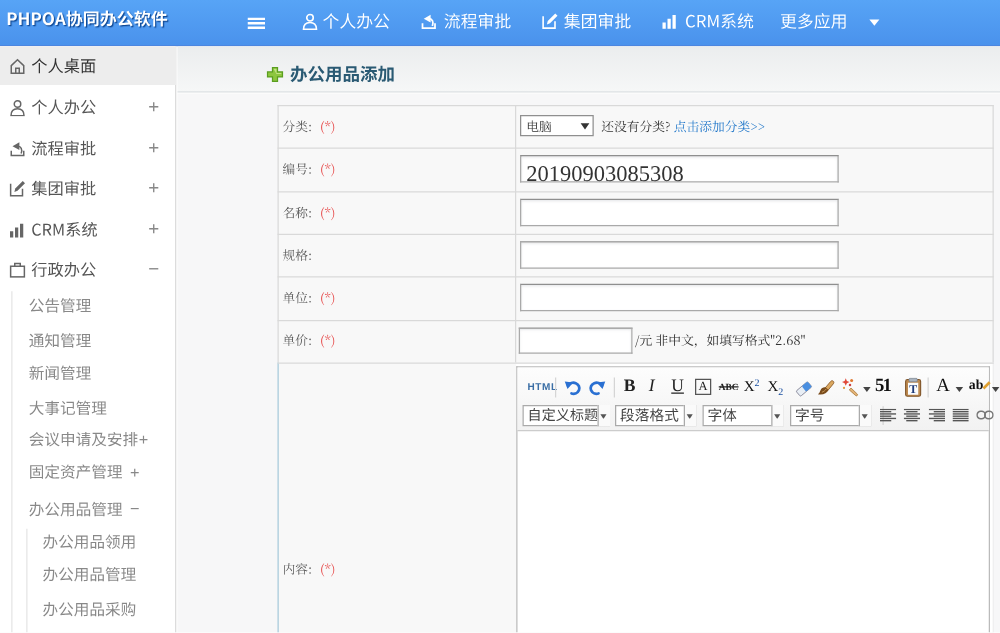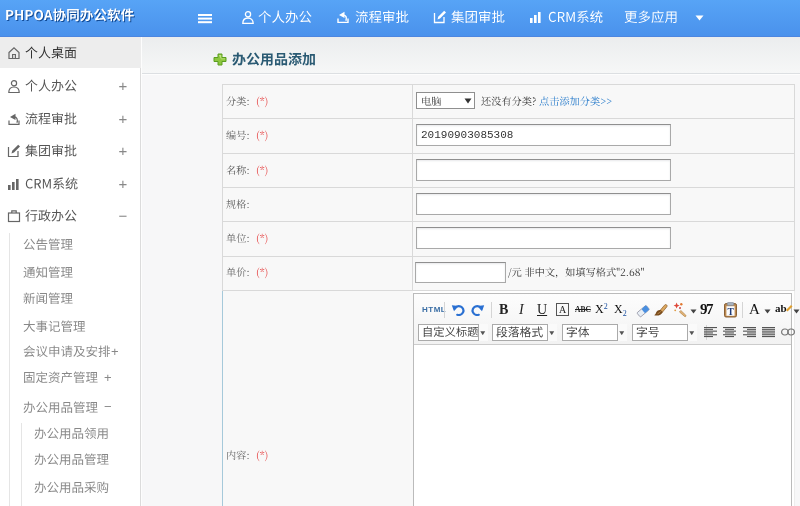--- a/index.html
+++ b/index.html
@@ -209,21 +209,21 @@
 <svg class="abs" style="left:464px;top:97.5px" width="8" height="6" viewBox="0 0 8 6">
       <path d="M0.5 0.5 L7.5 0.5 L4 5.5 Z" fill="#333"></path>
     </svg>
 <div style="position:absolute;left:481px;top:95.8px;line-height:0;"><svg width="55.4" height="12" viewBox="0 0 55.4 12">
         <path fill="#333" d="M7.2 3.7 7.1 3.8C7.8 4.4 8.8 5.3 9.1 6.1C9.9 6.6 10.3 4.8 7.2 3.7ZM1.1 0.6 0.9 0.7C1.4 1.2 2 2.1 2.2 2.8C2.9 3.3 3.4 1.8 1.1 0.6ZM8.8 0.7 8.3 1.3H3.2L3.3 1.6H6.6C5.8 3.2 4.5 4.9 2.8 6L2.9 6.2C4.1 5.6 5.1 4.8 5.9 3.9V8.2H6C6.3 8.2 6.5 8.1 6.5 8V3.6C6.8 3.6 6.9 3.5 6.9 3.4L6.4 3.3C6.8 2.7 7.1 2.2 7.4 1.6H9.4C9.6 1.6 9.6 1.5 9.7 1.4C9.3 1.1 8.8 0.7 8.8 0.7ZM1.9 7.7C1.4 8 0.8 8.6 0.3 8.9L0.9 9.7C1 9.6 1 9.6 0.9 9.5C1.3 9 1.9 8.3 2.1 7.9C2.2 7.8 2.3 7.8 2.5 7.9C3.4 9.1 4.4 9.5 6.3 9.5C7.4 9.5 8.4 9.5 9.3 9.5C9.3 9.2 9.5 9 9.8 8.9V8.8C8.6 8.9 7.7 8.9 6.5 8.9C4.7 8.9 3.5 8.7 2.6 7.7C2.6 7.6 2.5 7.6 2.5 7.6V4.3C2.8 4.2 2.9 4.1 3 4.1L2.1 3.3L1.7 3.9H0.4L0.4 4.2H1.9ZM11.3 6.9C11.2 6.9 10.9 6.9 10.9 6.9V7.1C11.1 7.1 11.2 7.2 11.4 7.3C11.6 7.4 11.7 8.2 11.5 9.3C11.6 9.6 11.7 9.8 11.9 9.8C12.2 9.8 12.4 9.5 12.4 9.1C12.5 8.2 12.2 7.8 12.2 7.3C12.2 7 12.2 6.7 12.3 6.4C12.5 5.8 13.5 3.2 14 1.8L13.8 1.7C11.8 6.3 11.8 6.3 11.6 6.7C11.5 6.9 11.4 6.9 11.3 6.9ZM10.7 2.8 10.6 2.9C11.1 3.2 11.6 3.8 11.8 4.2C12.5 4.6 12.9 3.1 10.7 2.8ZM11.4 0.6 11.3 0.6C11.8 0.9 12.4 1.6 12.6 2C13.4 2.4 13.8 0.9 11.4 0.6ZM14.8 0.8V1.8C14.8 2.8 14.6 3.9 13.4 4.8L13.5 4.9C15.3 4.1 15.5 2.8 15.5 1.8V1.2H17.5V3.5C17.5 3.9 17.6 4.1 18.2 4.1H18.7C19.7 4.1 20 3.9 20 3.7C20 3.5 19.9 3.5 19.7 3.4L19.7 3.4H19.6C19.5 3.4 19.4 3.4 19.4 3.4C19.3 3.4 19.3 3.4 19.2 3.4C19.1 3.4 19 3.4 18.8 3.4H18.3C18.1 3.4 18.1 3.4 18.1 3.3V1.3C18.3 1.3 18.4 1.3 18.5 1.2L17.8 0.6L17.4 0.9H15.6L14.8 0.6ZM16.1 7.9C15.3 8.6 14.1 9.2 12.8 9.6L12.9 9.8C14.4 9.4 15.6 8.9 16.5 8.2C17.3 8.9 18.3 9.4 19.5 9.8C19.6 9.4 19.9 9.2 20.2 9.2L20.2 9C19 8.8 17.9 8.4 17 7.8C17.8 7.1 18.4 6.3 18.9 5.3C19.1 5.3 19.2 5.3 19.3 5.2L18.6 4.5L18.1 4.9H13.7L13.8 5.2H14.7C15 6.3 15.5 7.2 16.1 7.9ZM16.6 7.5C15.8 6.9 15.3 6.2 14.9 5.2H18.1C17.8 6.1 17.2 6.9 16.6 7.5ZM24.7 0.4C24.6 0.9 24.4 1.5 24.1 2H20.9L21 2.3H24C23.2 3.8 22.2 5.2 20.8 6.2L20.9 6.3C21.8 5.8 22.6 5.1 23.2 4.4V9.8H23.3C23.7 9.8 23.9 9.6 23.9 9.5V7.3H27.9V8.7C27.9 8.9 27.8 8.9 27.6 8.9C27.4 8.9 26.3 8.8 26.3 8.8V9C26.8 9.1 27.1 9.1 27.2 9.3C27.4 9.4 27.4 9.6 27.4 9.8C28.4 9.7 28.5 9.3 28.5 8.8V4.2C28.8 4.2 28.9 4.1 29 4L28.1 3.3L27.8 3.8H24L23.8 3.7C24.2 3.3 24.5 2.8 24.7 2.3H29.9C30 2.3 30.1 2.3 30.2 2.2C29.8 1.8 29.2 1.4 29.2 1.4L28.7 2H24.9C25.1 1.6 25.2 1.3 25.4 0.9C25.6 0.9 25.7 0.9 25.8 0.7ZM23.9 5.7H27.9V7H23.9ZM23.9 5.4V4.1H27.9V5.4ZM35.2 0.8 34.2 0.4C33.7 2 32.5 3.9 30.9 5.1L31 5.2C32.9 4.2 34.2 2.4 34.8 1C35.1 1 35.2 0.9 35.2 0.8ZM37.5 0.6 36.8 0.4 36.7 0.4C37.2 2.7 38.2 4.2 39.9 5.1C40 4.9 40.2 4.7 40.5 4.6L40.5 4.5C38.9 3.9 37.7 2.5 37.2 1.1C37.3 0.9 37.4 0.7 37.5 0.6ZM35.4 4.5H32.4L32.5 4.8H34.7C34.6 6.3 34.2 8.1 31.4 9.6L31.6 9.8C34.7 8.4 35.2 6.5 35.4 4.8H37.8C37.7 6.9 37.5 8.5 37.2 8.8C37.1 8.9 37 8.9 36.8 8.9C36.5 8.9 35.7 8.8 35.2 8.8L35.2 9C35.6 9 36.1 9.1 36.3 9.3C36.5 9.4 36.5 9.6 36.5 9.8C37 9.8 37.4 9.6 37.7 9.4C38.1 8.9 38.4 7.3 38.5 4.9C38.7 4.9 38.8 4.8 38.9 4.8L38.1 4.1L37.7 4.5ZM42.8 0.8 42.7 0.9C43.2 1.3 43.8 1.9 44 2.5C44.7 2.9 45.1 1.4 42.8 0.8ZM49.5 2.1 49 2.7H47.1C47.7 2.3 48.4 1.7 48.8 1.3C49 1.3 49.1 1.3 49.2 1.2L48.3 0.7C47.9 1.3 47.3 2.1 46.8 2.7H46.2V0.8C46.5 0.8 46.5 0.7 46.6 0.5L45.5 0.4V2.7H41.4L41.5 3H44.9C44 4 42.7 5 41.3 5.6L41.4 5.8C43 5.2 44.5 4.4 45.5 3.3V5.3H45.7C45.9 5.3 46.2 5.2 46.2 5.1V3.4C47.3 4 48.7 4.8 49.3 5.4C50.2 5.7 50.2 4.1 46.2 3.2V3H50.1C50.3 3 50.4 3 50.4 2.9C50.1 2.5 49.5 2.1 49.5 2.1ZM49.7 5.9 49.2 6.6H46C46 6.3 46 6.1 46.1 5.9C46.3 5.9 46.4 5.8 46.4 5.6L45.4 5.5C45.4 5.9 45.3 6.2 45.3 6.6H41.2L41.3 6.9H45.2C44.9 8 44 8.9 41.2 9.5L41.3 9.8C44.7 9.1 45.6 8.2 45.9 6.9H46C46.7 8.5 48.1 9.3 50.1 9.8C50.2 9.5 50.4 9.2 50.6 9.2L50.7 9.1C48.6 8.8 47.1 8.2 46.3 6.9H50.3C50.4 6.9 50.5 6.8 50.6 6.7C50.2 6.4 49.7 5.9 49.7 5.9ZM52.6 9.1C53 9.1 53.2 8.8 53.2 8.5C53.2 8.2 53 7.9 52.6 7.9C52.3 7.9 52 8.2 52 8.5C52 8.8 52.3 9.1 52.6 9.1ZM54.8 3.7C54.8 2.3 53.4 1.6 52.3 1.3C52 1.4 51.8 1.6 51.8 1.8C51.8 2.1 52 2.3 52.5 2.4L54 2.6C54.3 2.8 54.4 3.1 54.4 3.5C54.4 4 54.2 4.2 53.6 4.6L53.1 4.8C52.5 5.1 52.3 5.3 52.3 5.6C52.3 5.8 52.3 6 52.4 6.4L52.5 6.8H52.8L52.8 6.1C52.8 5.7 52.9 5.6 53.4 5.4L53.8 5.2C54.5 4.9 54.8 4.4 54.8 3.7Z"></path>
       </svg></div>
 <div style="position:absolute;left:539.4064px;top:95.8px;line-height:0;"><svg width="73.0" height="12" viewBox="0 0 73.0 12">
         <path fill="#1a73c8" d="M1.9 7.3C1.9 8.2 1.3 8.8 0.7 9C0.5 9.1 0.4 9.4 0.5 9.6C0.6 9.8 1 9.8 1.3 9.6C1.8 9.4 2.4 8.6 2.1 7.3ZM3.7 7.4 3.5 7.4C3.7 8 3.9 8.8 3.8 9.5C4.4 10.1 5.2 8.7 3.7 7.4ZM5.5 7.3 5.4 7.4C5.8 7.9 6.3 8.8 6.4 9.5C7.1 10.1 7.7 8.5 5.5 7.3ZM7.5 7.3 7.4 7.4C8.1 7.9 8.9 8.9 9.1 9.7C9.9 10.2 10.4 8.4 7.5 7.3ZM2 3.7V7.1H2.1C2.4 7.1 2.6 6.9 2.6 6.9V6.5H7.6V7H7.7C7.9 7 8.2 6.9 8.2 6.8V4.2C8.4 4.1 8.6 4 8.7 4L7.8 3.3L7.5 3.7H5.3V2.3H9C9.2 2.3 9.3 2.2 9.3 2.1C9 1.8 8.4 1.3 8.4 1.3L7.9 2H5.3V0.8C5.6 0.8 5.7 0.7 5.7 0.5L4.6 0.4V3.7H2.7L2 3.4ZM2.6 6.2V4H7.6V6.2ZM19.1 4 18.6 4.7H15.7V2.5H19.1C19.2 2.5 19.3 2.5 19.4 2.4C19 2 18.4 1.6 18.4 1.6L17.9 2.2H15.7V0.8C16 0.8 16.1 0.7 16.1 0.6L15.1 0.4V2.2H11.5L11.6 2.5H15.1V4.7H10.7L10.8 5H15.1V8.9H12.5V6.1C12.8 6.1 12.9 6 12.9 5.8L11.9 5.7V8.8C11.7 8.9 11.6 9 11.5 9L12.3 9.5L12.6 9.2H18.3V9.8H18.4C18.7 9.8 19 9.6 19 9.5V6.1C19.2 6.1 19.3 6 19.3 5.9L18.3 5.7V8.9H15.7V5H19.8C19.9 5 20 4.9 20 4.8C19.7 4.5 19.1 4 19.1 4ZM21.6 0.5 21.5 0.6C21.9 0.9 22.5 1.4 22.6 1.9C23.4 2.3 23.8 0.8 21.6 0.5ZM20.9 2.8 20.8 2.9C21.2 3.2 21.7 3.7 21.8 4.1C22.5 4.5 23 3.1 20.9 2.8ZM21.4 6.9C21.2 6.9 20.9 6.9 20.9 6.9V7.1C21.1 7.1 21.3 7.1 21.4 7.2C21.6 7.4 21.7 8.2 21.5 9.2C21.6 9.5 21.7 9.7 21.9 9.7C22.2 9.7 22.4 9.5 22.4 9C22.5 8.2 22.2 7.7 22.2 7.3C22.2 7 22.2 6.7 22.3 6.4C22.4 5.9 23.2 3.6 23.6 2.4L23.4 2.3C21.8 6.3 21.8 6.3 21.6 6.6C21.5 6.8 21.5 6.9 21.4 6.9ZM24.6 6.2C24.5 7.1 24 7.7 23.4 7.9C22.9 8.7 25.1 9 24.8 6.2ZM27.1 6.3 27 6.3C27.2 6.9 27.5 7.7 27.5 8.4C28 9 28.8 7.6 27.1 6.3ZM28.3 6.1 28.2 6.2C28.8 6.7 29.4 7.7 29.5 8.5C30.2 9.1 30.8 7.3 28.3 6.1ZM25.8 4.9V8.7C25.8 8.9 25.7 8.9 25.5 8.9C25.3 8.9 24.3 8.9 24.3 8.9V9C24.7 9.1 25 9.2 25.1 9.3C25.3 9.4 25.3 9.6 25.3 9.8C26.3 9.7 26.4 9.3 26.4 8.8V5.3C26.6 5.2 26.7 5.2 26.8 5ZM23.8 1.2 23.8 1.5H25.9C25.8 2.1 25.7 2.7 25.4 3.2H23.5L23.6 3.5H25.3C24.8 4.6 23.9 5.6 22.6 6.3L22.6 6.4C24.3 5.8 25.4 4.8 26 3.5H27.2C27.7 4.7 28.7 5.7 29.8 6.3C29.9 5.9 30.1 5.7 30.3 5.7L30.3 5.6C29.3 5.2 28.1 4.4 27.4 3.5H29.9C30.1 3.5 30.2 3.5 30.2 3.3C29.9 3 29.3 2.6 29.3 2.6L28.8 3.2H26.1C26.4 2.7 26.5 2.1 26.7 1.5H29.3C29.4 1.5 29.5 1.4 29.6 1.3C29.2 1 28.7 0.6 28.7 0.6L28.2 1.2ZM36.6 2.2V9.5H36.8C37 9.5 37.3 9.4 37.3 9.3V8.5H39.2V9.4H39.3C39.5 9.4 39.8 9.2 39.8 9.1V2.6C40.1 2.6 40.2 2.5 40.3 2.4L39.4 1.7L39.1 2.2H37.3L36.6 1.8ZM39.2 8.2H37.3V2.5H39.2ZM32.8 0.5C32.8 1.2 32.8 1.9 32.8 2.6H31.1L31.2 2.9H32.8C32.7 5.3 32.4 7.7 30.9 9.6L31 9.8C32.9 7.8 33.4 5.3 33.5 2.9H34.9C34.9 6.2 34.7 8.2 34.3 8.6C34.2 8.7 34.1 8.7 33.9 8.7C33.7 8.7 33 8.6 32.6 8.6L32.6 8.8C33 8.9 33.4 9 33.5 9.1C33.7 9.2 33.7 9.4 33.7 9.6C34.2 9.6 34.6 9.4 34.9 9.1C35.3 8.6 35.5 6.5 35.6 3C35.8 3 35.9 2.9 36 2.9L35.2 2.2L34.8 2.6H33.5C33.5 2 33.5 1.4 33.5 0.9C33.8 0.8 33.8 0.7 33.9 0.6ZM45.4 0.8 44.4 0.4C43.9 2 42.7 3.9 41.1 5.1L41.2 5.2C43.1 4.2 44.4 2.4 45 1C45.3 1 45.4 0.9 45.4 0.8ZM47.7 0.6 47 0.4 46.9 0.4C47.4 2.7 48.4 4.2 50.1 5.1C50.2 4.9 50.4 4.7 50.7 4.6L50.7 4.5C49.1 3.9 47.9 2.5 47.4 1.1C47.5 0.9 47.6 0.7 47.7 0.6ZM45.6 4.5H42.6L42.7 4.8H44.9C44.8 6.3 44.4 8.1 41.6 9.6L41.8 9.8C44.9 8.4 45.4 6.5 45.6 4.8H48C47.9 6.9 47.7 8.5 47.4 8.8C47.3 8.9 47.2 8.9 47 8.9C46.7 8.9 45.9 8.8 45.4 8.8L45.4 9C45.8 9 46.3 9.1 46.5 9.3C46.7 9.4 46.7 9.6 46.7 9.8C47.2 9.8 47.6 9.6 47.9 9.4C48.3 8.9 48.6 7.3 48.7 4.9C48.9 4.9 49 4.8 49.1 4.8L48.3 4.1L47.9 4.5ZM53 0.8 52.9 0.9C53.4 1.3 54 1.9 54.2 2.5C54.9 2.9 55.3 1.4 53 0.8ZM59.7 2.1 59.2 2.7H57.3C57.9 2.3 58.6 1.7 59 1.3C59.2 1.3 59.3 1.3 59.4 1.2L58.5 0.7C58.1 1.3 57.5 2.1 57 2.7H56.4V0.8C56.7 0.8 56.7 0.7 56.8 0.5L55.7 0.4V2.7H51.6L51.7 3H55.1C54.2 4 52.9 5 51.5 5.6L51.6 5.8C53.2 5.2 54.7 4.4 55.7 3.3V5.3H55.9C56.1 5.3 56.4 5.2 56.4 5.1V3.4C57.5 4 58.9 4.8 59.5 5.4C60.4 5.7 60.4 4.1 56.4 3.2V3H60.3C60.5 3 60.6 3 60.6 2.9C60.3 2.5 59.7 2.1 59.7 2.1ZM59.9 5.9 59.4 6.6H56.2C56.2 6.3 56.2 6.1 56.3 5.9C56.5 5.9 56.6 5.8 56.6 5.6L55.6 5.5C55.6 5.9 55.5 6.2 55.5 6.6H51.4L51.5 6.9H55.4C55.1 8 54.2 8.9 51.4 9.5L51.5 9.8C54.9 9.1 55.8 8.2 56.1 6.9H56.2C56.9 8.5 58.3 9.3 60.3 9.8C60.4 9.5 60.6 9.2 60.8 9.2L60.9 9.1C58.8 8.8 57.3 8.2 56.5 6.9H60.5C60.6 6.9 60.7 6.8 60.8 6.7C60.4 6.4 59.9 5.9 59.9 5.9ZM66.5 5.1 62.1 2.6 61.9 3 66 5.3 61.9 7.6 62.1 8 66.5 5.5ZM72.4 5.1 68 2.6 67.8 3 71.9 5.3 67.8 7.6 68 8 72.4 5.5Z"></path>
       </svg></div>
 <div class="abs" style="left:416px;top:123.7px;width:255px;height:22px;background:#fff;border:1px solid #a9a9a9;border-top-color:#8f8f8f;box-shadow:inset 0 1px 2px rgba(120,130,140,0.18);"></div>
-<div class="abs" style="left:421px;top:129px;font-size:11px;color:#333;font-family:Liberation Mono, monospace">20190903085308</div>
+<div class="abs" style="left:421px;top:129px;font-size:18px;color:#333;font-family:Liberation Serif, serif">20190903085308</div>
 <div class="abs" style="left:416px;top:158.7px;width:255px;height:22px;background:#fff;border:1px solid #a9a9a9;border-top-color:#8f8f8f;box-shadow:inset 0 1px 2px rgba(120,130,140,0.18);"></div>
 <div class="abs" style="left:416px;top:192.7px;width:255px;height:22px;background:#fff;border:1px solid #a9a9a9;border-top-color:#8f8f8f;box-shadow:inset 0 1px 2px rgba(120,130,140,0.18);"></div>
 <div class="abs" style="left:416px;top:226.7px;width:255px;height:22px;background:#fff;border:1px solid #a9a9a9;border-top-color:#8f8f8f;box-shadow:inset 0 1px 2px rgba(120,130,140,0.18);"></div>
 <div class="abs" style="left:415px;top:261.5px;width:91px;height:21.5px;background:#fff;border:1px solid #a9a9a9;border-top-color:#8f8f8f;box-shadow:inset 0 1px 2px rgba(120,130,140,0.18);"></div>
 <div style="position:absolute;left:508px;top:267.3px;line-height:0;"><svg width="136.3" height="12" viewBox="0 0 136.3 12">
         <path fill="#333" d="M0.1 10.8H0.6L3.5 1.1H3.1ZM5.1 1.3 5.2 1.6H12.1C12.2 1.6 12.3 1.6 12.3 1.5C12 1.1 11.4 0.7 11.4 0.7L10.9 1.3ZM4.1 3.8 4.1 4.1H6.9C6.9 6.7 6.3 8.4 3.9 9.6L4 9.8C6.9 8.7 7.5 7 7.7 4.1H9.4V8.8C9.4 9.3 9.6 9.5 10.4 9.5H11.5C13.1 9.5 13.5 9.4 13.5 9C13.5 8.9 13.4 8.8 13.2 8.7L13.2 7H13C12.9 7.8 12.8 8.5 12.7 8.7C12.6 8.8 12.6 8.8 12.5 8.8C12.3 8.8 12 8.8 11.5 8.8H10.6C10.2 8.8 10.1 8.8 10.1 8.6V4.1H13.1C13.2 4.1 13.3 4.1 13.4 4C13 3.6 12.4 3.2 12.4 3.2L11.9 3.8ZM21.1 0.6 20 0.5V2.2H17.2L17.3 2.5H20V4.4H17.4L17.5 4.7H20V6.9H16.9L17 7.2H20V9.8H20.1C20.4 9.8 20.7 9.6 20.7 9.5V0.9C20.9 0.9 21 0.8 21.1 0.6ZM23.4 0.7 22.3 0.5V9.8H22.5C22.7 9.8 23 9.6 23 9.5V7.1H25.9C26.1 7.1 26.2 7.1 26.2 7C25.8 6.6 25.3 6.2 25.3 6.2L24.8 6.8H23V4.7H25.6C25.7 4.7 25.8 4.6 25.8 4.5C25.5 4.2 25 3.8 25 3.8L24.5 4.4H23V2.5H25.7C25.9 2.5 26 2.5 26 2.4C25.7 2 25.1 1.6 25.1 1.6L24.6 2.2H23V0.9C23.3 0.9 23.3 0.8 23.4 0.7ZM35 5.6H32V2.9H35ZM32.4 0.5 31.3 0.4V2.6H28.4L27.7 2.2V6.8H27.8C28.1 6.8 28.4 6.7 28.4 6.6V5.9H31.3V9.8H31.5C31.7 9.8 32 9.6 32 9.5V5.9H35V6.7H35.1C35.3 6.7 35.7 6.6 35.7 6.5V3C35.9 3 36 2.9 36.1 2.8L35.3 2.1L34.9 2.6H32V0.8C32.3 0.8 32.4 0.7 32.4 0.5ZM28.4 5.6V2.9H31.3V5.6ZM41 0.4 40.9 0.5C41.4 1 42 1.7 42.2 2.3C42.9 2.8 43.4 1.2 41 0.4ZM43.9 3C43.6 4.4 42.9 5.7 42 6.8C40.9 5.8 40.1 4.5 39.6 3ZM45.6 2 45.1 2.7H37.3L37.4 3H39.4C39.8 4.7 40.5 6.1 41.5 7.2C40.5 8.2 39 9 37.2 9.6L37.3 9.8C39.2 9.3 40.8 8.6 41.9 7.6C43 8.6 44.3 9.3 45.9 9.8C46 9.4 46.3 9.2 46.7 9.2L46.7 9.1C45 8.7 43.6 8.1 42.4 7.1C43.6 6 44.3 4.6 44.8 3H46.3C46.4 3 46.5 2.9 46.6 2.8C46.2 2.5 45.6 2 45.6 2ZM48.8 9.2C48.4 9.1 47.9 8.9 47.9 8.4C47.9 8.1 48.2 7.8 48.6 7.8C49.1 7.8 49.3 8.2 49.3 8.7C49.3 9.5 49 10.5 47.9 11L47.8 10.7C48.6 10.3 48.8 9.7 48.8 9.2ZM60 0.9C60.3 0.8 60.4 0.7 60.4 0.6L59.4 0.4C59.3 0.9 59.1 1.7 58.9 2.6H57.6L57.7 2.9H58.9C58.6 4.1 58.2 5.4 58 6.1C58.5 6.5 59.2 7 59.8 7.5C59.3 8.3 58.6 9 57.5 9.6L57.6 9.8C58.8 9.3 59.6 8.6 60.2 7.8C60.6 8.2 61 8.6 61.3 9C61.9 9.3 62.3 8.4 60.6 7.2C61.3 6 61.5 4.6 61.6 3C61.9 3 62 2.9 62 2.9L61.3 2.2L60.9 2.6H59.6C59.8 1.9 59.9 1.3 60 0.9ZM65.5 2.3V7.8H63.3V2.3ZM63.3 9.2V8.1H65.5V9.2H65.6C65.9 9.2 66.2 9 66.2 8.9V2.5C66.4 2.4 66.6 2.3 66.7 2.2L65.8 1.6L65.4 2H63.3L62.6 1.7V9.4H62.7C63 9.4 63.3 9.3 63.3 9.2ZM58.6 6.2C58.9 5.2 59.3 4 59.6 2.9H61C60.9 4.4 60.6 5.8 60.1 6.9C59.7 6.7 59.2 6.4 58.6 6.2ZM73.5 8.3 72.5 7.8C72 8.3 70.8 9.2 69.8 9.6L69.9 9.8C71 9.5 72.3 8.9 73 8.4C73.2 8.4 73.4 8.4 73.5 8.3ZM74.5 7.9 74.4 8C75.4 8.5 76.2 9.1 76.5 9.6C77.1 10.2 78.3 8.8 74.5 7.9ZM76.4 1 75.9 1.6H74.2L74.3 0.8C74.5 0.8 74.7 0.7 74.7 0.5L73.7 0.4L73.6 1.6H70.8L70.9 1.9H73.6L73.5 2.7H72.5L71.7 2.4V7.3H70.2L70.3 7.6H77C77.2 7.6 77.3 7.5 77.3 7.4C77 7.2 76.5 6.8 76.5 6.8L76.2 7.2V3.1C76.4 3.1 76.6 3 76.6 2.9L75.7 2.3L75.4 2.7H74.1L74.2 1.9H77C77.1 1.9 77.2 1.8 77.3 1.7C76.9 1.4 76.4 1 76.4 1ZM72.4 7.3V6.4H75.5V7.3ZM72.4 6.1V5.3H75.5V6.1ZM72.4 5V4.2H75.5V5ZM72.4 3.9V3H75.5V3.9ZM70.6 2.7 70.2 3.3H69.7V1.1C70 1 70.1 0.9 70.1 0.8L69.1 0.7V3.3H67.8L67.9 3.6H69.1V7C68.5 7.2 68.1 7.3 67.8 7.4L68.3 8.3C68.4 8.2 68.5 8.1 68.5 8C69.8 7.3 70.7 6.8 71.4 6.4L71.3 6.3L69.7 6.8V3.6H71.1C71.2 3.6 71.3 3.6 71.3 3.5C71.1 3.2 70.6 2.7 70.6 2.7ZM83.6 6.2 83.1 6.9H78.1L78.2 7.2H84.2C84.4 7.2 84.5 7.1 84.5 7C84.2 6.7 83.6 6.2 83.6 6.2ZM85.2 2.8 84.8 3.4H81L81.2 2.4C81.5 2.4 81.6 2.3 81.6 2.2L80.6 1.9C80.5 2.6 80.2 4.1 80 5C79.9 5.1 79.7 5.2 79.6 5.2L80.4 5.8L80.7 5.4H85.1C85 7.2 84.7 8.6 84.3 8.8C84.2 8.9 84.1 9 83.9 9C83.7 9 82.8 8.9 82.3 8.8L82.3 9C82.7 9.1 83.2 9.2 83.4 9.3C83.5 9.4 83.6 9.6 83.6 9.8C84.1 9.8 84.5 9.7 84.8 9.4C85.3 9 85.6 7.5 85.8 5.5C86 5.5 86.1 5.4 86.2 5.4L85.4 4.7L85 5.1H80.7C80.8 4.7 80.9 4.2 81 3.7H85.8C86 3.7 86.1 3.7 86.1 3.6C85.8 3.3 85.2 2.8 85.2 2.8ZM79.3 0.8 79.2 0.8C79.2 1.5 78.9 2.1 78.5 2.4C78.3 2.5 78.1 2.7 78.2 2.9C78.3 3.2 78.7 3.2 79 3C79.3 2.8 79.5 2.3 79.5 1.6H86.1C86 2 85.8 2.5 85.7 2.9L85.8 3C86.2 2.6 86.7 2.1 87 1.7C87.2 1.7 87.3 1.7 87.4 1.6L86.5 0.8L86.1 1.3H79.5C79.4 1.1 79.4 0.9 79.3 0.8ZM91.3 2.2 90.8 2.8H90.4V0.8C90.7 0.7 90.7 0.6 90.8 0.5L89.8 0.4V2.8H88.2L88.3 3.1H89.6C89.3 4.6 88.9 6.2 88.1 7.4L88.3 7.5C88.9 6.8 89.4 5.9 89.8 5V9.8H89.9C90.1 9.8 90.4 9.6 90.4 9.5V4.2C90.7 4.6 91.1 5.1 91.2 5.6C91.8 6 92.4 4.8 90.4 4V3.1H91.8C92 3.1 92.1 3 92.1 2.9C91.8 2.6 91.3 2.2 91.3 2.2ZM94.3 0.8 93.3 0.4C92.9 1.9 92.3 3.2 91.6 4.1L91.7 4.2C92.2 3.8 92.7 3.3 93.1 2.6C93.4 3.2 93.8 3.7 94.2 4.2C93.4 5 92.3 5.7 91.1 6.2L91.2 6.4C91.6 6.2 92.1 6.1 92.5 5.9V9.8H92.6C92.9 9.8 93.1 9.6 93.1 9.6V9.1H95.9V9.7H96C96.3 9.7 96.5 9.5 96.5 9.5V6.4C96.7 6.3 96.8 6.3 96.9 6.2L96.2 5.6L95.8 6H93.3L92.7 5.8C93.4 5.5 94.1 5 94.6 4.6C95.3 5.2 96.1 5.7 97.1 6C97.2 5.7 97.4 5.6 97.7 5.5L97.7 5.4C96.6 5.1 95.7 4.7 95 4.2C95.7 3.6 96.2 2.9 96.6 2.1C96.8 2.1 96.9 2 97 1.9L96.3 1.3L95.8 1.7H93.6C93.7 1.4 93.8 1.2 93.9 1C94.1 1 94.3 0.9 94.3 0.8ZM93.2 2.4 93.5 2H95.8C95.5 2.7 95.1 3.3 94.6 3.9C94 3.4 93.6 2.9 93.2 2.4ZM93.1 8.8V6.3H95.9V8.8ZM105.1 0.7 105 0.8C105.5 1.1 106 1.6 106.3 2C107 2.3 107.3 1 105.1 0.7ZM103.6 0.5C103.6 1.2 103.6 1.9 103.7 2.7H98.5L98.6 3H103.7C104 5.7 104.7 7.9 106.3 9.2C106.8 9.6 107.4 9.9 107.7 9.6C107.8 9.5 107.7 9.3 107.4 8.9L107.6 7.3L107.5 7.3C107.4 7.7 107.2 8.2 107 8.5C106.9 8.7 106.9 8.7 106.7 8.5C105.2 7.4 104.6 5.3 104.4 3H107.5C107.6 3 107.7 2.9 107.8 2.8C107.4 2.5 106.8 2 106.8 2L106.3 2.7H104.4C104.3 2.1 104.3 1.5 104.3 0.9C104.6 0.8 104.7 0.7 104.7 0.6ZM98.6 8.8 99.1 9.6C99.2 9.5 99.3 9.4 99.3 9.3C101.3 8.6 102.8 8.1 103.8 7.6L103.8 7.5L101.5 8.1V5.1H103.3C103.5 5.1 103.6 5 103.6 4.9C103.3 4.6 102.7 4.2 102.7 4.2L102.3 4.8H98.9L99 5.1H100.8V8.2C99.9 8.5 99.1 8.7 98.6 8.8ZM109.2 0.8C108.9 0.8 108.7 0.9 108.7 1.3C108.7 1.7 108.9 2.4 108.9 2.9L109.1 4.1H109.3L109.5 2.9C109.5 2.4 109.7 1.7 109.7 1.3C109.7 0.9 109.5 0.8 109.2 0.8ZM111 0.8C110.7 0.8 110.6 0.9 110.6 1.3C110.6 1.7 110.7 2.4 110.8 2.9L110.9 4.1H111.2L111.3 2.9C111.4 2.4 111.5 1.7 111.5 1.3C111.5 0.9 111.3 0.8 111 0.8ZM112.7 9H117.2V8.3H113.3C113.9 7.6 114.5 6.9 114.8 6.6C116.3 5 116.9 4.3 116.9 3.3C116.9 2.1 116.2 1.4 114.9 1.4C113.8 1.4 112.9 1.9 112.7 3C112.8 3.2 112.9 3.3 113.1 3.3C113.3 3.3 113.5 3.2 113.6 2.8L113.9 1.9C114.1 1.8 114.4 1.7 114.6 1.7C115.5 1.7 116.1 2.3 116.1 3.3C116.1 4.2 115.6 4.9 114.5 6.2C114 6.8 113.4 7.6 112.7 8.4ZM119.4 9.1C119.7 9.1 120 8.8 120 8.5C120 8.1 119.7 7.9 119.4 7.9C119 7.9 118.8 8.1 118.8 8.5C118.8 8.8 119 9.1 119.4 9.1ZM124 9.1C125.3 9.1 126.3 8.1 126.3 6.7C126.3 5.4 125.5 4.5 124.3 4.5C123.6 4.5 123.1 4.8 122.6 5.3C122.8 3.5 124 2.1 126.1 1.6L126 1.4C123.3 1.7 121.6 3.8 121.6 6.2C121.6 8 122.5 9.1 124 9.1ZM122.5 5.6C123 5.1 123.5 4.9 124 4.9C124.9 4.9 125.4 5.6 125.4 6.8C125.4 8.1 124.8 8.8 124 8.8C123.1 8.8 122.5 7.8 122.5 6.1ZM129.6 9.1C131 9.1 131.9 8.4 131.9 7.2C131.9 6.2 131.4 5.6 130.1 5C131.2 4.5 131.6 3.8 131.6 3.1C131.6 2.1 130.9 1.4 129.6 1.4C128.5 1.4 127.6 2.1 127.6 3.2C127.6 4.1 128 4.8 129 5.3C127.9 5.8 127.3 6.4 127.3 7.3C127.3 8.4 128.1 9.1 129.6 9.1ZM129.9 4.9C128.6 4.3 128.3 3.7 128.3 3C128.3 2.2 128.9 1.7 129.6 1.7C130.4 1.7 130.9 2.3 130.9 3.1C130.9 3.9 130.6 4.4 129.9 4.9ZM129.3 5.4C130.7 6.1 131.1 6.7 131.1 7.4C131.1 8.3 130.5 8.8 129.6 8.8C128.6 8.8 128.1 8.2 128.1 7.3C128.1 6.5 128.4 6 129.3 5.4ZM133.4 0.8C133.2 0.8 133 0.9 133 1.3C133 1.7 133.1 2.4 133.2 2.9L133.3 4.1H133.6L133.7 2.9C133.8 2.4 133.9 1.7 133.9 1.3C133.9 0.9 133.7 0.8 133.4 0.8ZM135.3 0.8C135 0.8 134.8 0.9 134.8 1.3C134.8 1.7 134.9 2.4 135 2.9L135.2 4.1H135.4L135.6 2.9C135.6 2.4 135.8 1.7 135.8 1.3C135.8 0.9 135.6 0.8 135.3 0.8Z"></path>
       </svg></div>
 <div class="abs" style="left:413px;top:293px;width:379px;height:213px;background:#fff;border:1px solid #bbb;border-bottom:none"></div>
 <div class="abs" style="left:414px;top:294px;width:377px;height:51px;background:linear-gradient(#fdfdfd,#f2f2f2);border-bottom:1px solid #ccc"></div>
 <div class="abs" style="left:422px;top:305px;font-size:8px;font-weight:bold;color:#3a6ea5;letter-spacing:0.5px">HTML</div>
@@ -258,21 +258,21 @@
 <svg class="abs" style="left:673px;top:302px" width="16" height="16" viewBox="0 0 16 16">
       <path d="M7.8 8.4 L12.8 13.2 C13.5 13.9 12.5 15.2 11.6 14.5 L6.4 9.9 Z" fill="#e2b276" stroke="#a87838" stroke-width="0.6"></path>
       <path d="M3.6 0.6 L4.5 2.7 L6.6 3.6 L4.5 4.5 L3.6 6.6 L2.7 4.5 L0.6 3.6 L2.7 2.7 Z" fill="#e04838"></path>
       <circle cx="8.3" cy="2.3" r="1.2" fill="#e07830"></circle>
       <circle cx="7" cy="6" r="1" fill="#cc4444"></circle>
       <circle cx="2.2" cy="8.3" r="0.9" fill="#e09a40"></circle>
     </svg>
 <svg class="abs" style="left:690px;top:309px" width="7" height="5" viewBox="0 0 7 5">
       <path d="M0.5 0.5 L6.5 0.5 L3.5 4.5 Z" fill="#444"></path>
     </svg>
-<div class="abs" style="left:700px;top:301px;font-size:15px;font-weight:bold;color:#111;letter-spacing:-1.5px;font-family:'Liberation Serif',serif;">97</div>
+<div class="abs" style="left:700px;top:301px;font-size:15px;font-weight:bold;color:#111;letter-spacing:-1.5px;font-family:'Liberation Serif',serif;">51</div>
 <svg class="abs" style="left:723px;top:302px" width="16" height="16" viewBox="0 0 16 16">
       <rect x="1.5" y="1.6" width="12" height="13.4" rx="1.5" fill="#bd8a50" stroke="#80562a" stroke-width="0.9"></rect>
       <rect x="4.2" y="0.6" width="6.6" height="2.8" rx="0.9" fill="#aab4c0" stroke="#78828e" stroke-width="0.6"></rect>
       <rect x="3.4" y="4.2" width="8.2" height="9.6" fill="#fbfcfd"></rect>
       <text x="7.6" y="12.6" font-family="Liberation Serif,serif" font-size="9.5" font-weight="bold" fill="#1e3a78" text-anchor="middle">T</text>
     </svg>
 <div class="abs" style="left:742px;top:302.0px;width:1px;height:16px;background:#d5d5d5"></div>
 <div class="abs" style="left:749px;top:301px;font-size:15px;color:#111;font-family:'Liberation Serif',serif;">A</div>
 <svg class="abs" style="left:764px;top:309px" width="7" height="5" viewBox="0 0 7 5">
       <path d="M0.5 0.5 L6.5 0.5 L3.5 4.5 Z" fill="#444"></path>

